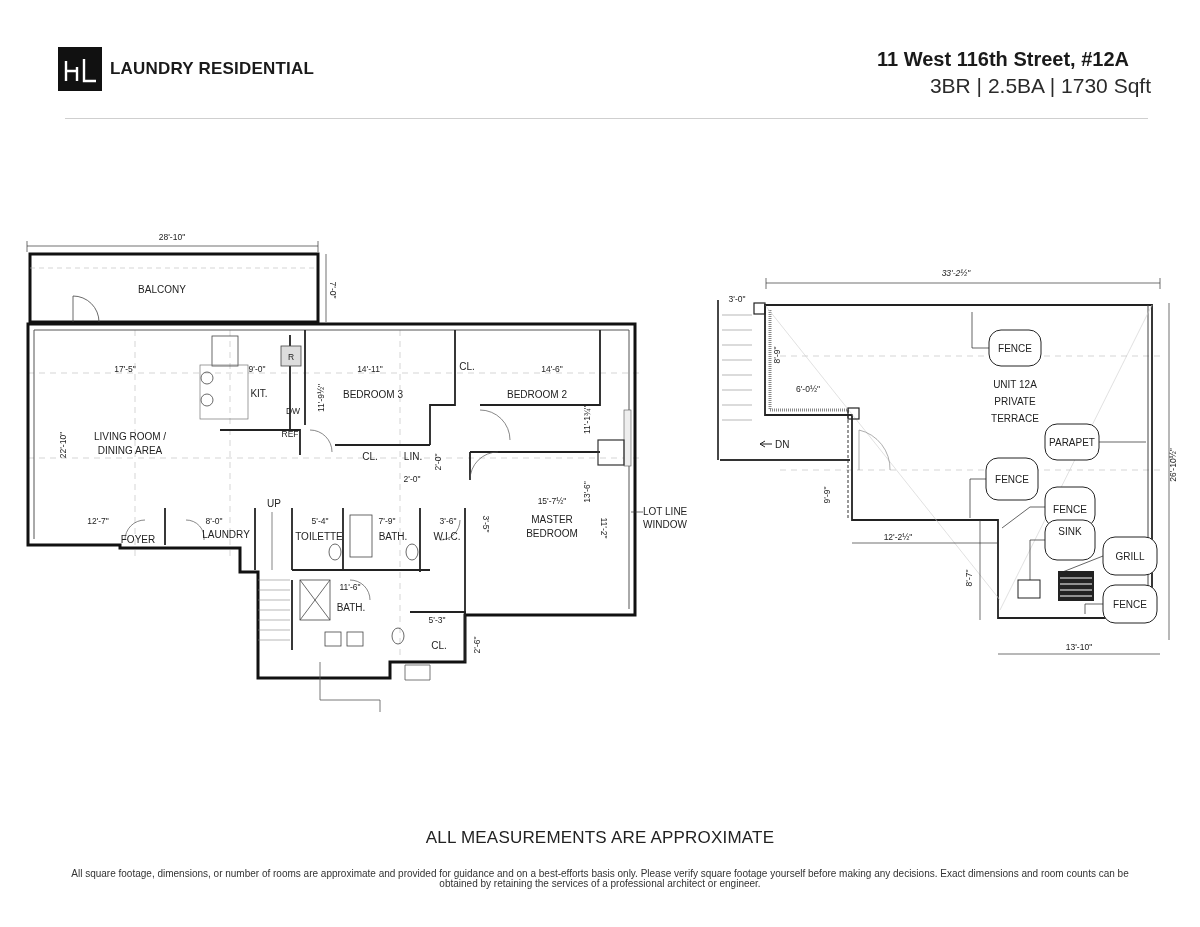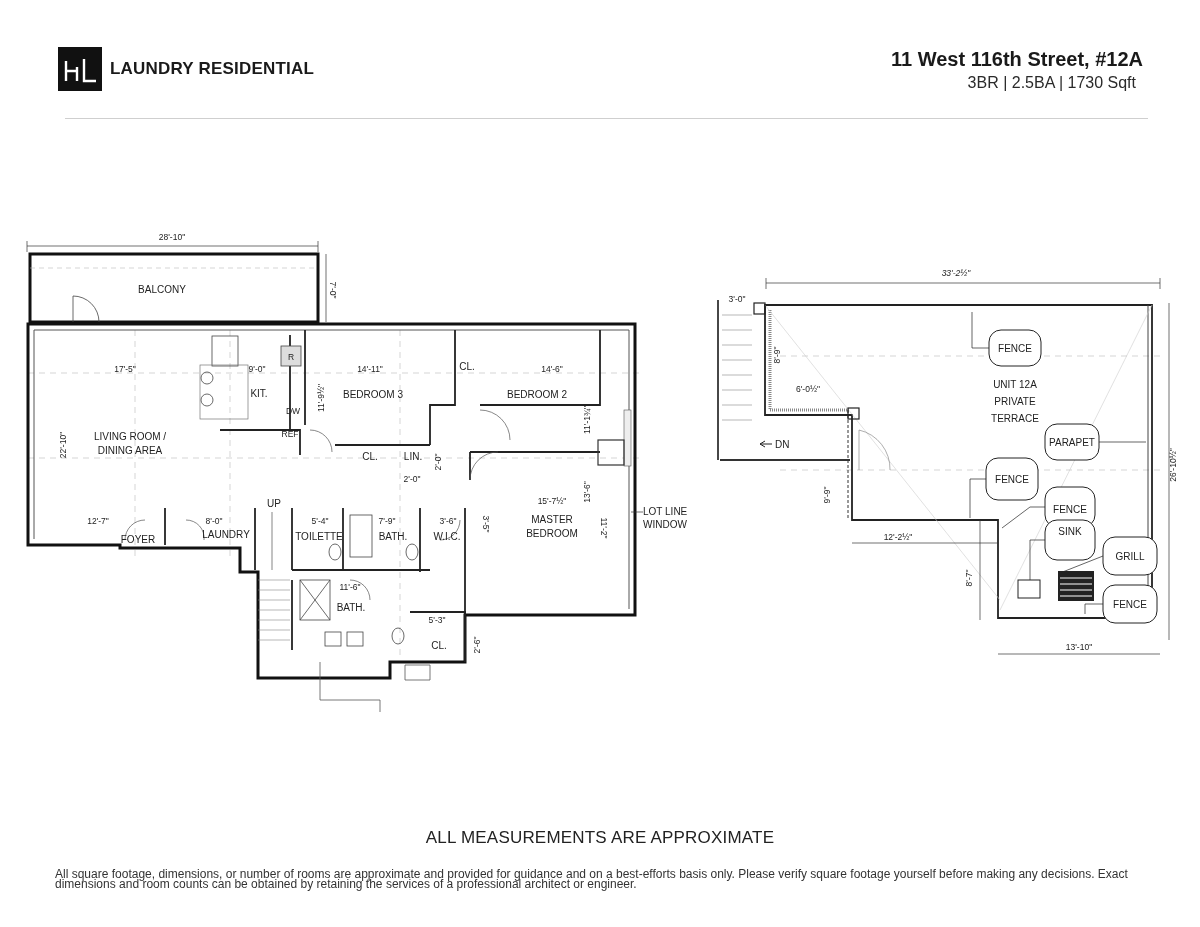--- a/index.html
+++ b/index.html
@@ -1,24 +1,24 @@
 <!DOCTYPE html>
 <html><head>
 <meta charset="utf-8">
 <style>
   html, body { margin: 0; padding: 0; background: #ffffff; }
   body { width: 1200px; height: 927px; position: relative; overflow: hidden; font-family: "Liberation Sans", sans-serif; color: #1a1a1a; }
   .logo-box { position: absolute; left: 58px; top: 47px; width: 44px; height: 44px; background: #111; }
   .brand { position: absolute; left: 110px; top: 59px; font-size: 17px; font-weight: bold; letter-spacing: 0.2px; color: #1a1a1a; }
-  .addr { position: absolute; right: 57px; top: 48px; font-size: 20px; font-weight: bold; color: #1a1a1a; text-align: right; }
-  .specs { position: absolute; right: 64px; top: 74px; font-size: 16px; color: #2a2a2a; text-align: left; }
+  .addr { position: absolute; right: 71px; top: 48px; font-size: 20px; font-weight: bold; color: #1a1a1a; text-align: right; }
+  .specs { position: absolute; right: 49px; top: 74px; font-size: 21px; color: #2a2a2a; text-align: left; }
   .rule { position: absolute; left: 65px; top: 118px; width: 1083px; height: 1px; background: #cfcfcf; }
   .plan { position: absolute; left: 0; top: 0; width: 1200px; height: 927px; }
   .caption { position: absolute; left: 0; top: 828px; width: 1200px; text-align: center; font-size: 17px; color: #222; letter-spacing: 0.2px; }
-  .disclaimer { position: absolute; left: 55px; top: 869px; width: 1090px; font-size: 12px; line-height: 10px; color: #333; }
+  .disclaimer { position: absolute; left: 55px; top: 869px; width: 1090px; text-align: center; font-size: 10px; line-height: 10px; color: #333; }
   svg text { font-family: "Liberation Sans", sans-serif; fill: #222; }
   .lbl { font-size: 10px; }
   .dim { font-size: 8.5px; }
 </style>
 </head>
 <body>
 
 <div class="logo-box">
   <svg width="44" height="44" viewBox="0 0 44 44">
     <path d="M8 14 V34 M8 24 H19 M19 20 V34 M26 12 V34 H38" stroke="#fff" stroke-width="2.4" fill="none"></path>

